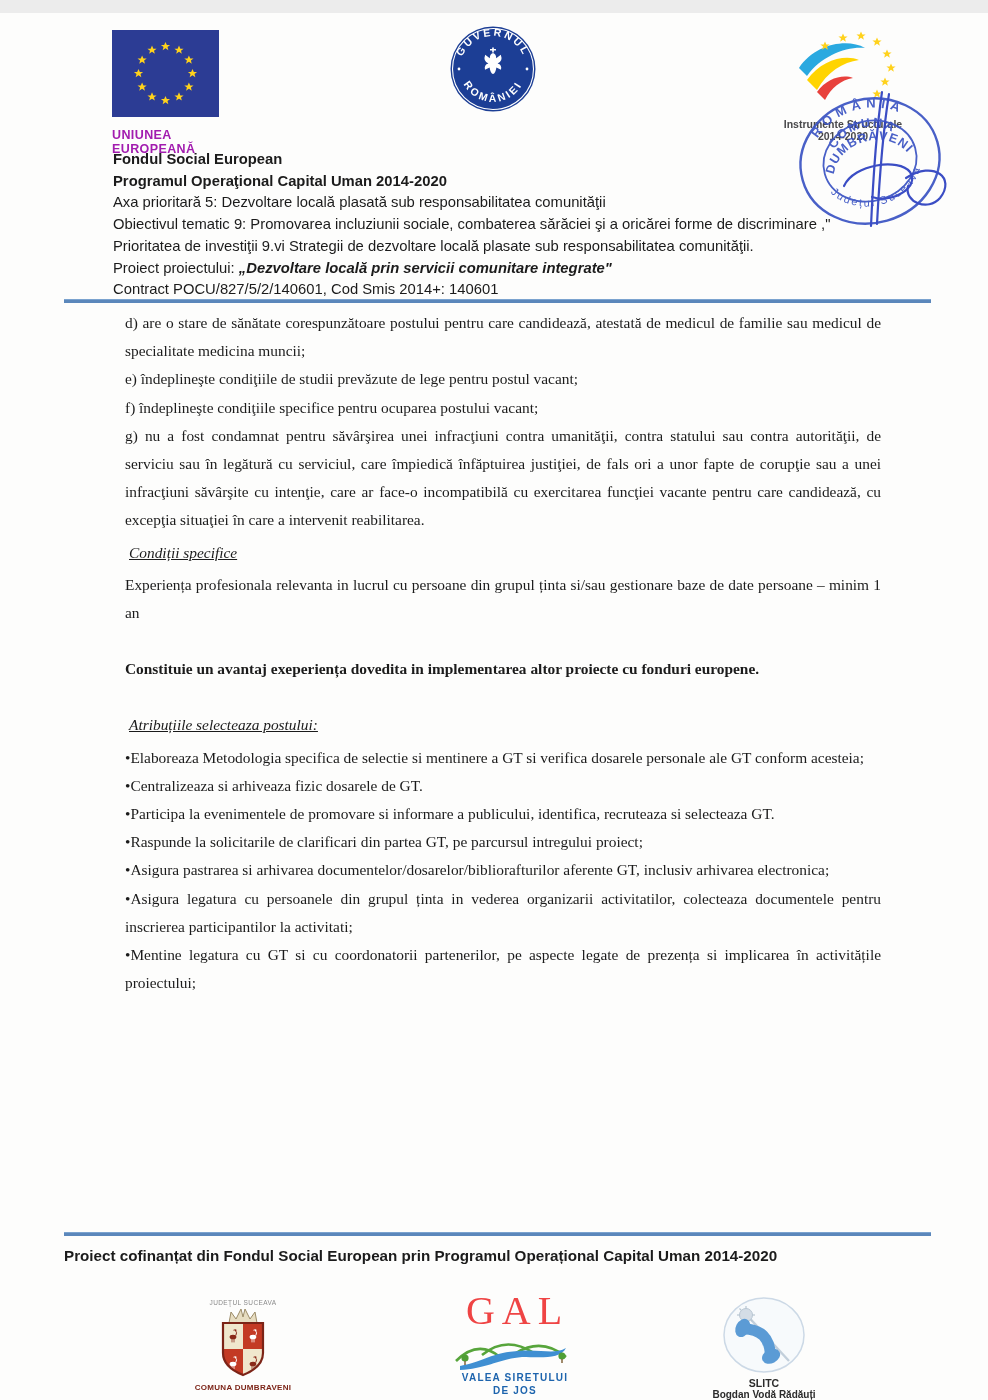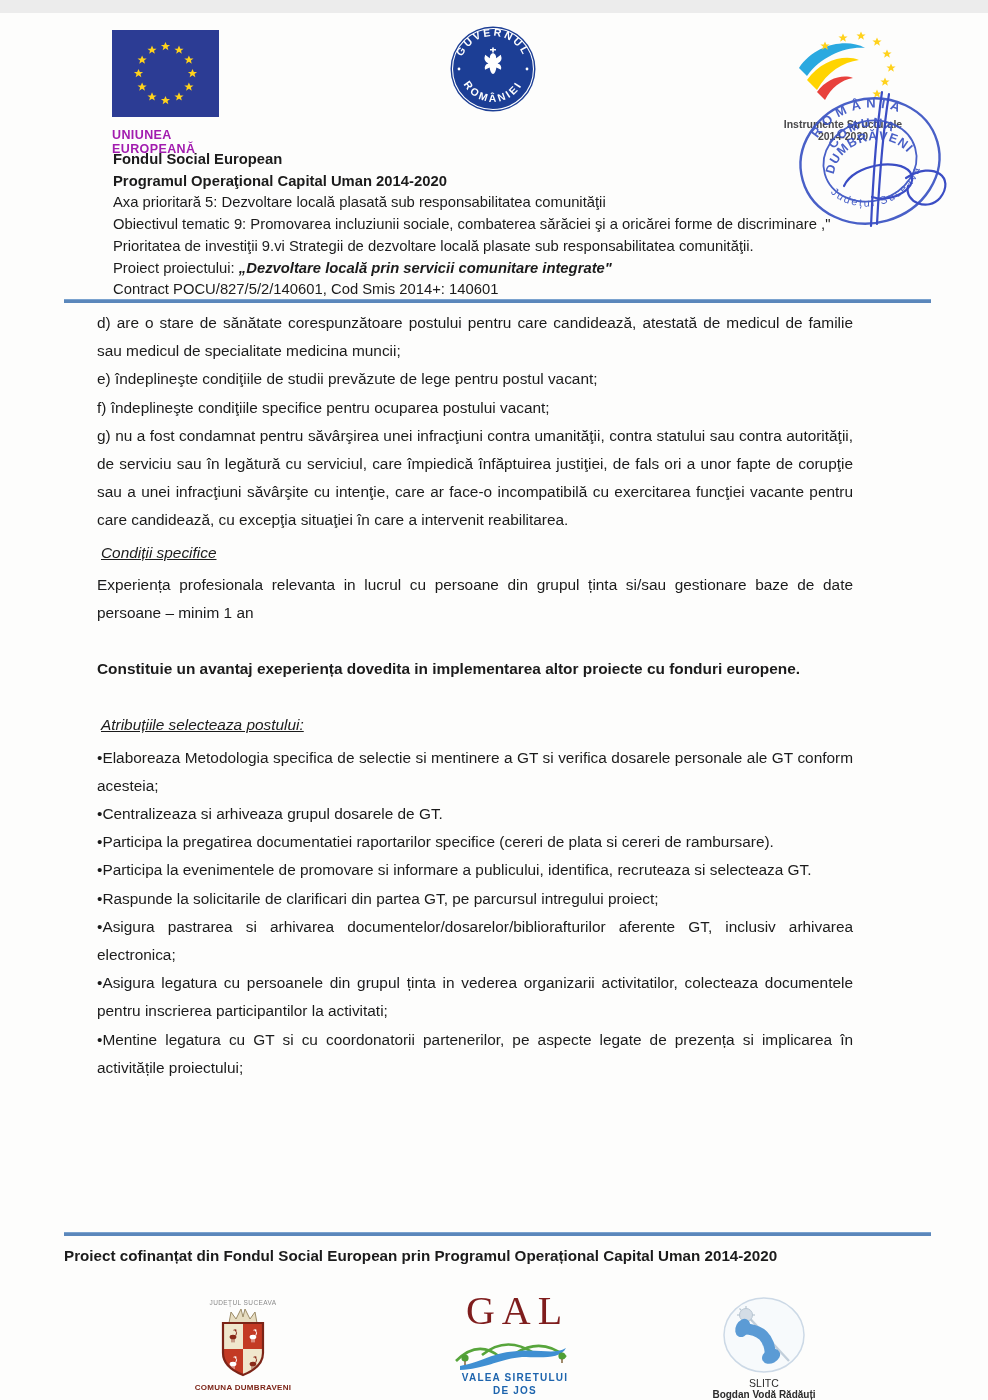--- a/index.html
+++ b/index.html
@@ -19,37 +19,37 @@
 
   
   .header-text{position:absolute;left:113px;top:149px;width:775px;font-size:14.8px;line-height:21.7px;}
   .hl-bold{font-weight:bold;}
   .hl-title{font-weight:bold;font-style:italic;text-align:center;}
   .rule{position:absolute;left:64px;width:867px;height:2.5px;background:#5b87bb;border-top:1px solid #7ba3cf;}
   .rule-top{top:299px;}
   .rule-bottom{top:1232px;}
 
   
-  .body-text{position:absolute;left:97px;top:309px;width:756px;font-size:15.4px;line-height:28.2px;}
+  .body-text{position:absolute;left:125px;top:309px;width:756px;font-size:15.4px;line-height:28.2px;font-family:Liberation Serif, serif;}
   .para{margin:0;text-align:justify;}
   .heading{margin:4px;font-style:italic;text-decoration:underline;}
   .bold{font-weight:bold;}
   .gap-top{margin-top:28px;}
 
   
   .footer-line{position:absolute;left:64px;top:1247px;width:867px;text-align:left;font-weight:bold;font-size:15.2px;}
   .logo-col{position:absolute;display:flex;flex-direction:column;align-items:center;}
   .dumbraveni-col{left:188px;top:1299px;width:110px;}
   .gal-col{left:435px;top:1291px;width:160px;}
   .slitc-col{left:684px;top:1297px;width:160px;}
   .cap-tiny{font-size:6.5px;color:#8a8a8a;letter-spacing:.4px;margin-bottom:1px;}
   .cap-dumbraveni{font-size:8px;font-weight:bold;color:#7c2417;letter-spacing:.3px;margin-top:2px;}
-  .gal-wordmark{font-family:"Liberation Serif",serif;font-size:40px;line-height:40px;color:#7f1d1d;letter-spacing:7px;margin-left:5px;}
+  .gal-wordmark{font-family:"Liberation Serif",serif;font-size:40px;line-height:40px;color:#ef4444;letter-spacing:7px;margin-left:5px;}
   .cap-gal{font-size:10px;font-weight:bold;color:#1d64ad;letter-spacing:1.2px;line-height:13px;}
-  .cap-slitc-title{font-size:10.5px;font-weight:normal;color:#2b2b2b;margin-top:4px;}
+  .cap-slitc-title{font-size:10.5px;font-weight:bold;color:#2b2b2b;margin-top:4px;}
   .cap-slitc-sub{font-size:10px;font-weight:bold;color:#2b2b2b;}
 </style>
 </head>
 <body>
 
 <div class="page">
   <div class="scan-strip"></div>
 
   <div class="eu-block">
     <svg width="107" height="87" viewBox="0 0 107 87">
@@ -167,22 +167,21 @@
   <div class="body-text">
     <p class="para">d) are o stare de sănătate corespunzătoare postului pentru care candidează, atestată de medicul de familie sau medicul de specialitate medicina muncii;</p>
     <p class="para">e) îndeplineşte condiţiile de studii prevăzute de lege pentru postul vacant;</p>
     <p class="para">f) îndeplineşte condiţiile specifice pentru ocuparea postului vacant;</p>
     <p class="para">g) nu a fost condamnat pentru săvârşirea unei infracţiuni contra umanităţii, contra statului sau contra autorităţii, de serviciu sau în legătură cu serviciul, care împiedică înfăptuirea justiţiei, de fals ori a unor fapte de corupţie sau a unei infracţiuni săvârşite cu intenţie, care ar face-o incompatibilă cu exercitarea funcţiei vacante pentru care candidează, cu excepţia situaţiei în care a intervenit reabilitarea.</p>
     <p class="heading">Condiții specifice</p>
     <p class="para">Experiența profesionala relevanta in lucrul cu persoane din grupul ținta si/sau gestionare baze de date persoane – minim 1 an</p>
     <p class="para bold gap-top">Constituie un avantaj exeperiența dovedita in implementarea altor proiecte cu fonduri europene.</p>
     <p class="heading gap-top">Atribuțiile selecteaza postului:</p>
     <p class="para">•Elaboreaza Metodologia specifica de selectie si mentinere a GT si verifica dosarele personale ale GT conform acesteia;</p>
-    <p class="para">•Centralizeaza si arhiveaza grupul dosarele de GT.</p>
-    <p class="para">•Participa la pregatirea documentatiei raportarilor specifice (cereri de plata si cereri de rambursare).</p>
+    <p class="para">•Centralizeaza si arhiveaza fizic dosarele de GT.</p>
     <p class="para">•Participa la evenimentele de promovare si informare a publicului, identifica, recruteaza si selecteaza GT.</p>
     <p class="para">•Raspunde la solicitarile de clarificari din partea GT, pe parcursul intregului proiect;</p>
     <p class="para">•Asigura pastrarea si arhivarea documentelor/dosarelor/bibliorafturilor aferente GT, inclusiv arhivarea electronica;</p>
     <p class="para">•Asigura legatura cu persoanele din grupul ținta in vederea organizarii activitatilor, colecteaza documentele pentru inscrierea participantilor la activitati;</p>
     <p class="para">•Mentine legatura cu GT si cu coordonatorii partenerilor, pe aspecte legate de prezența si implicarea în activitățile proiectului;</p>
   </div>
 
   <div class="rule rule-bottom"></div>
 
   <div class="footer-line">Proiect cofinanțat din Fondul Social European prin Programul Operațional Capital Uman 2014-2020</div>

